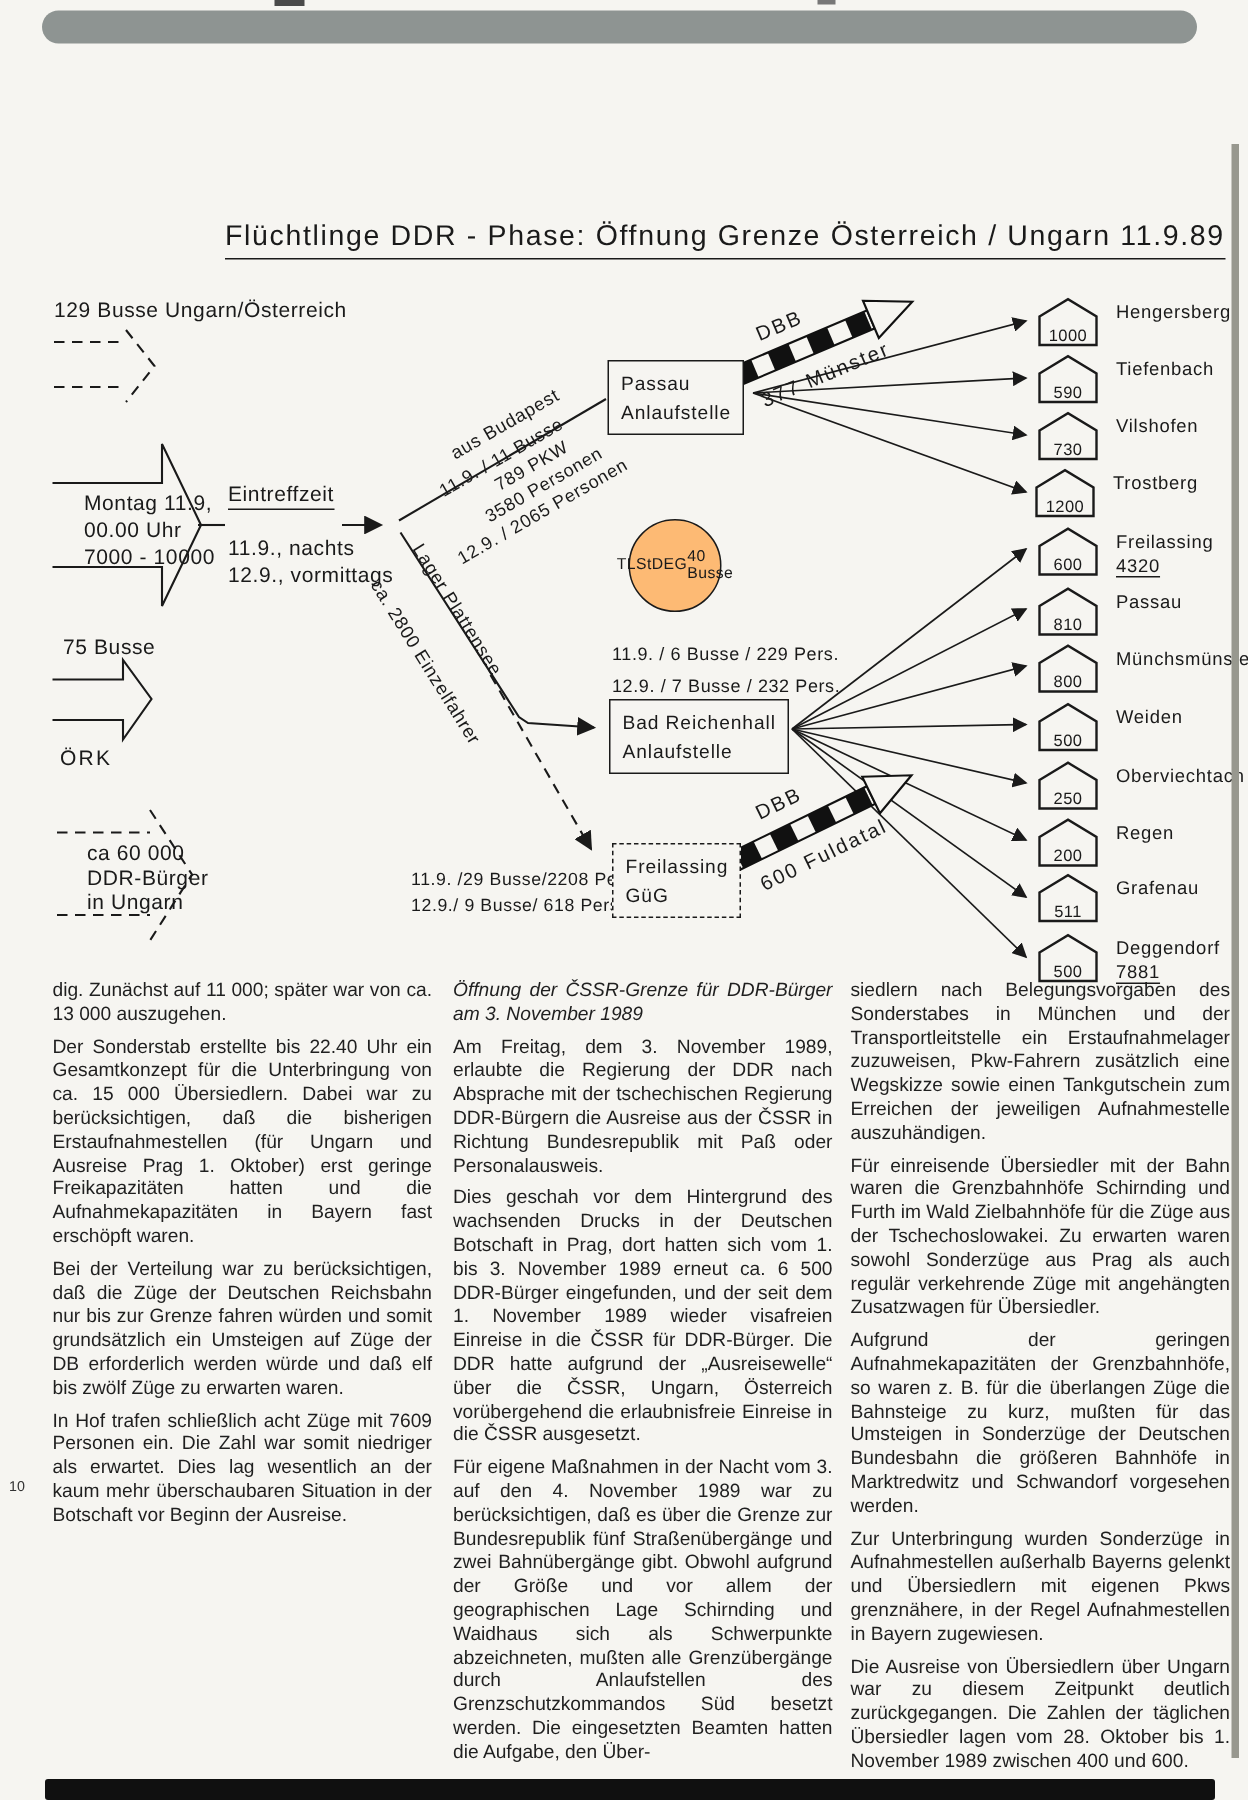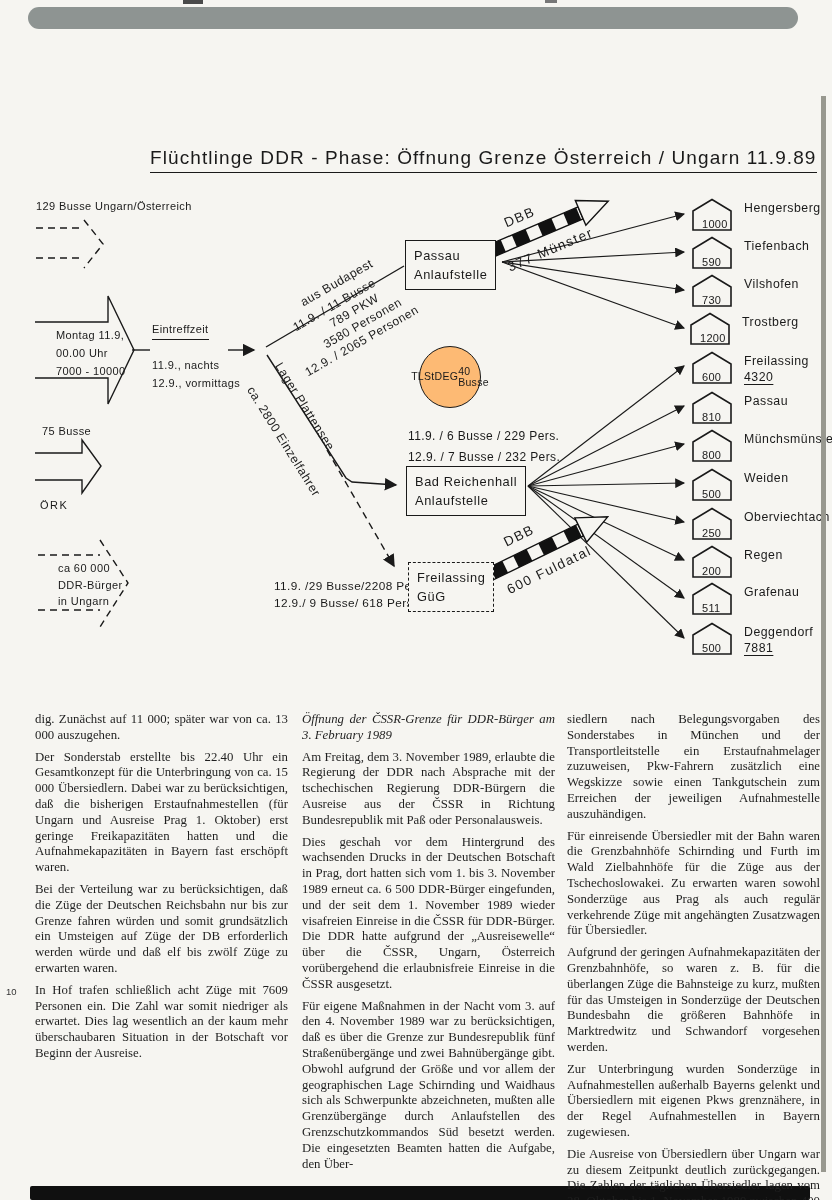--- a/index.html
+++ b/index.html
@@ -13,46 +13,46 @@
   .pageedge{position:absolute;left:821px;top:96px;width:5px;height:1076px;background:#98988f;z-index:6;}
   .pagenum{position:absolute;left:6px;top:986px;font-size:9.5px;color:#333;}
   
   .overlay{position:absolute;left:0;top:0;z-index:1;pointer-events:none;}
   .solid{stroke:#1a1a1a;stroke-width:1.4;fill:none;}
   .dash{stroke:#1a1a1a;stroke-width:1.4;fill:none;stroke-dasharray:7 5;}
   .fan{stroke:#1a1a1a;stroke-width:1.1;fill:none;}
   .rail-text{font-size:13.5px;letter-spacing:1.5px;fill:#1a1a1a;font-family:"Liberation Sans",sans-serif;}
   .dtitle{position:absolute;left:150px;top:147px;font-size:19px;letter-spacing:1.1px;
           padding-bottom:3px;border-bottom:1.7px solid #1a1a1a;z-index:2;white-space:nowrap;}
-  .dlabel{position:absolute;font-size:11px;letter-spacing:.4px;line-height:17px;z-index:2;white-space:nowrap;}
+  .dlabel{position:absolute;font-size:14px;letter-spacing:.4px;line-height:17px;z-index:2;white-space:nowrap;}
   .dlabel span{display:block;}
   .u{border-bottom:1.4px solid #1a1a1a;padding-bottom:1px;}
   .rot{position:absolute;transform-origin:left top;font-size:12.3px;letter-spacing:.5px;white-space:nowrap;z-index:2;}
   .rot span{display:block;line-height:15px;font-size:12px;white-space:nowrap;}
   .box{position:absolute;border:1.6px solid #1a1a1a;background:#f6f5f1;padding:5px 8px;
        font-size:12.8px;letter-spacing:.6px;line-height:19px;z-index:2;}
   .box span{display:block;white-space:nowrap;}
   .box.dashed{border-style:dashed;}
   .circle-label{position:absolute;left:419px;top:346px;width:60px;height:60px;border:1.5px solid #1a1a1a;
        border-radius:50%;display:flex;flex-direction:row;justify-content:center;align-items:center;
        font-size:10.5px;line-height:11.5px;letter-spacing:.3px;z-index:2;background:#fdba74;}
   .stats{position:absolute;font-size:12px;letter-spacing:.4px;line-height:21px;z-index:2;white-space:nowrap;}
   .stats span{display:block;}
   .stats.small{font-size:11.8px;line-height:17px;}
   
   .house{position:absolute;display:flex;align-items:flex-start;z-index:2;}
   .house-icon{position:relative;width:44px;height:36px;flex:0 0 auto;}
-  .house-num{position:absolute;left:12px;right:0;bottom:3px;text-align:left;font-size:11px;letter-spacing:.3px;}
+  .house-num{position:absolute;left:0;right:0;bottom:3px;text-align:center;font-size:11px;letter-spacing:.3px;}
   .house-text{margin-left:10px;margin-top:4px;}
   .house-label{display:block;font-size:12.3px;letter-spacing:.5px;white-space:nowrap;}
   .house-total{display:block;font-size:12.3px;letter-spacing:.5px;text-decoration:underline;
                text-underline-offset:3px;text-decoration-thickness:1.2px;margin-top:2px;}
   
-  .col{position:absolute;top:712px;width:253px;font-size:12.8px;line-height:15.8px;
-       text-align:justify;color:#1f1f1f;z-index:2;font-family:Liberation Serif, serif;}
+  .col{position:absolute;top:652px;width:253px;font-size:12.8px;line-height:15.8px;
+       text-align:justify;color:#1f1f1f;z-index:2;}
   .col p{margin:0 0 6px 0;}
   .col-heading{font-style:italic;margin:0 0 1px 0;}
 </style>
 </head>
 <body>
 
 <div class="page">
 
   <div class="topbar"></div>
   <div class="topmark1"></div>
@@ -339,21 +339,21 @@
   </div>
 
   <div class="col" style="left:35px">
     <p>dig. Zunächst auf 11 000; später war von ca. 13 000 auszugehen.</p>
     <p>Der Sonderstab erstellte bis 22.40 Uhr ein Gesamtkonzept für die Unterbringung von ca. 15 000 Übersiedlern. Dabei war zu berücksichtigen, daß die bisherigen Erstaufnahmestellen (für Ungarn und Ausreise Prag 1. Oktober) erst geringe Freikapazitäten hatten und die Aufnahmekapazitäten in Bayern fast erschöpft waren.</p>
     <p>Bei der Verteilung war zu berücksichtigen, daß die Züge der Deutschen Reichsbahn nur bis zur Grenze fahren würden und somit grundsätzlich ein Umsteigen auf Züge der DB erforderlich werden würde und daß elf bis zwölf Züge zu erwarten waren.</p>
     <p>In Hof trafen schließlich acht Züge mit 7609 Personen ein. Die Zahl war somit niedriger als erwartet. Dies lag wesentlich an der kaum mehr überschaubaren Situation in der Botschaft vor Beginn der Ausreise.</p>
   </div>
 
   <div class="col" style="left:302px">
-    <p class="col-heading">Öffnung der ČSSR-Grenze für DDR-Bürger am 3. February 1989</p>
+    <p class="col-heading">Öffnung der ČSSR-Grenze für DDR-Bürger am 3. November 1989</p>
     <p>Am Freitag, dem 3. November 1989, erlaubte die Regierung der DDR nach Absprache mit der tschechischen Regierung DDR-Bürgern die Ausreise aus der ČSSR in Richtung Bundesrepublik mit Paß oder Personalausweis.</p>
     <p>Dies geschah vor dem Hintergrund des wachsenden Drucks in der Deutschen Botschaft in Prag, dort hatten sich vom 1. bis 3. November 1989 erneut ca. 6 500 DDR-Bürger eingefunden, und der seit dem 1. November 1989 wieder visafreien Einreise in die ČSSR für DDR-Bürger. Die DDR hatte aufgrund der „Ausreisewelle“ über die ČSSR, Ungarn, Österreich vorübergehend die erlaubnisfreie Einreise in die ČSSR ausgesetzt.</p>
     <p>Für eigene Maßnahmen in der Nacht vom 3. auf den 4. November 1989 war zu berücksichtigen, daß es über die Grenze zur Bundesrepublik fünf Straßenübergänge und zwei Bahnübergänge gibt. Obwohl aufgrund der Größe und vor allem der geographischen Lage Schirnding und Waidhaus sich als Schwerpunkte abzeichneten, mußten alle Grenzübergänge durch Anlaufstellen des Grenzschutzkommandos Süd besetzt werden. Die eingesetzten Beamten hatten die Aufgabe, den Über-</p>
   </div>
 
   <div class="col" style="left:567px">
     <p>siedlern nach Belegungsvorgaben des Sonderstabes in München und der Transportleitstelle ein Erstaufnahmelager zuzuweisen, Pkw-Fahrern zusätzlich eine Wegskizze sowie einen Tankgutschein zum Erreichen der jeweiligen Aufnahmestelle auszuhändigen.</p>
     <p>Für einreisende Übersiedler mit der Bahn waren die Grenzbahnhöfe Schirnding und Furth im Wald Zielbahnhöfe für die Züge aus der Tschechoslowakei. Zu erwarten waren sowohl Sonderzüge aus Prag als auch regulär verkehrende Züge mit angehängten Zusatzwagen für Übersiedler.</p>
     <p>Aufgrund der geringen Aufnahmekapazitäten der Grenzbahnhöfe, so waren z. B. für die überlangen Züge die Bahnsteige zu kurz, mußten für das Umsteigen in Sonderzüge der Deutschen Bundesbahn die größeren Bahnhöfe in Marktredwitz und Schwandorf vorgesehen werden.</p>
     <p>Zur Unterbringung wurden Sonderzüge in Aufnahmestellen außerhalb Bayerns gelenkt und Übersiedlern mit eigenen Pkws grenznähere, in der Regel Aufnahmestellen in Bayern zugewiesen.</p>

